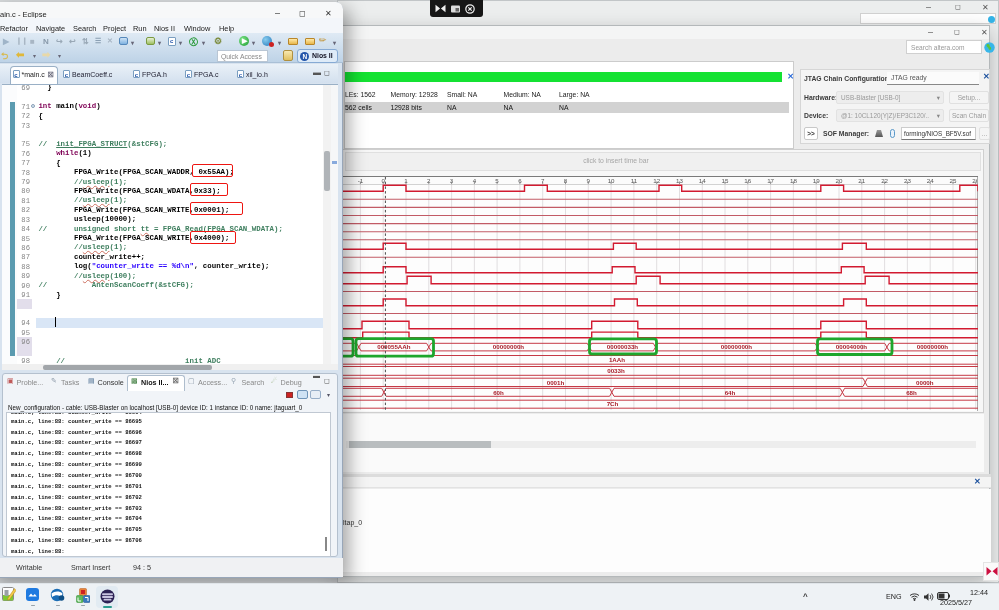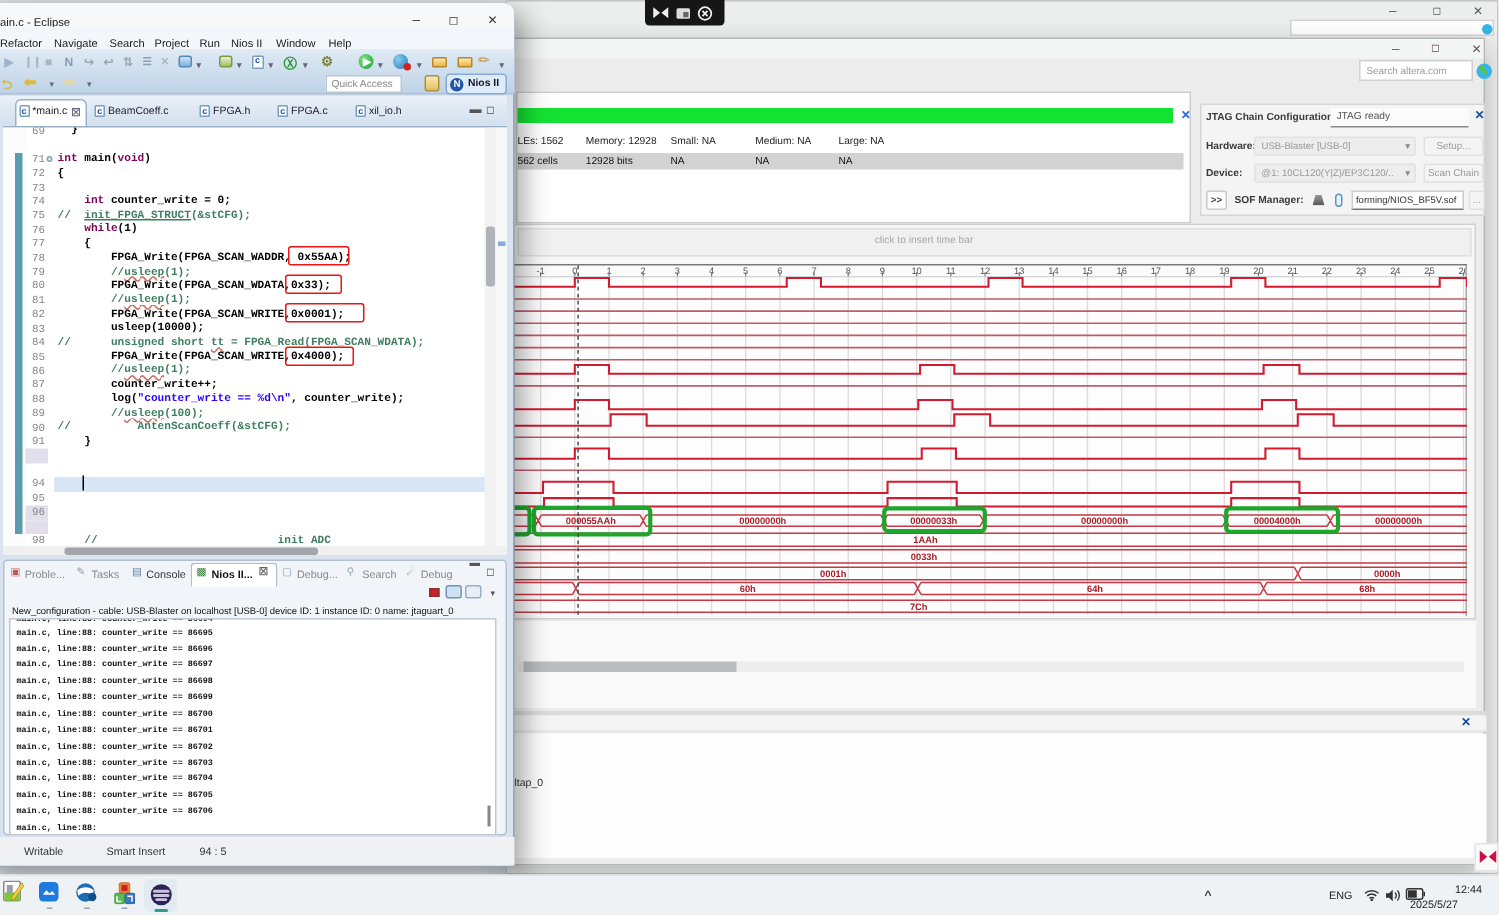--- a/index.html
+++ b/index.html
@@ -268,24 +268,20 @@
           <pre class="ct"><b class="kw">int</b> main(<b class="kw">void</b>)</pre>
         </div>
 <div class="ln" style="top:110.0px">
           <span class="num">72</span>
           <pre class="ct">{</pre>
         </div>
 <div class="ln" style="top:119.5px">
           <span class="num">73</span>
           <pre class="ct"></pre>
         </div>
-<div class="ln" style="top:128.9px">
-          <span class="num">74</span>
-          <pre class="ct">    <b class="kw">int</b> counter_write = 0;</pre>
-        </div>
 <div class="ln" style="top:138.3px">
           <span class="num">75</span>
           <pre class="ct"><span class="cm">//  </span><span class="cm" style="text-decoration:underline solid #3f7f5f 0.8px">init_FPGA_STRUCT</span><span class="cm">(&amp;stCFG);</span></pre>
         </div>
 <div class="ln" style="top:147.7px">
           <span class="num">76</span>
           <pre class="ct">    <b class="kw">while</b>(1)</pre>
         </div>
 <div class="ln" style="top:157.1px">
           <span class="num">77</span>
@@ -384,21 +380,21 @@
     <span class="btic" style="left:7px;color:#c05a5a">▣</span>
     <span class="btt" style="left:16.5px">Proble...</span>
     <span class="btic" style="left:51px;color:#8a98a6">✎</span>
     <span class="btt" style="left:61px">Tasks</span>
     <span class="btic" style="left:88px;color:#5a7a9a">▤</span>
     <span class="btt" style="left:97.5px;color:#333;font-weight:normal">Console</span>
     <span class="btic" style="left:131px;color:#3a7a3a">▩</span>
     <span class="btt" style="left:141px;color:#111;font-weight:bold">Nios II...</span>
     <span class="btic" style="left:172.5px;color:#666;font-weight:bold">☒</span>
     <span class="btic" style="left:188px;color:#8a98a6">▢</span>
-    <span class="btt" style="left:198px">Debug...</span>
+    <span class="btt" style="left:198px">Access...</span>
     <span class="btic" style="left:231px;color:#98a6b4">⚲</span>
     <span class="btt" style="left:241.5px">Search</span>
     <span class="btic" style="left:271px;color:#7a9a5a">☄</span>
     <span class="btt" style="left:280.5px">Debug</span>
     <span class="btic" style="left:313px;top:372px;color:#555">▬</span>
     <span class="btic" style="left:324px;color:#555">◻</span>
 <div class="abs" style="left:286px;top:391.5px;width:6.5px;height:6.5px;background:#cc2222;border:1px solid #883333"></div>
 <div class="abs" style="left:297px;top:390px;width:11px;height:9px;background:#cfe2f4;border:1px solid #6f94b8;border-radius:2px"></div>
 <div class="abs" style="left:310px;top:390px;width:11px;height:9px;background:#e8eef6;border:1px solid #98aec8;border-radius:2px"></div>
 <div class="abs" style="left:327px;top:391px;font:6px 'Liberation Sans',sans-serif;color:#556">▾</div>

